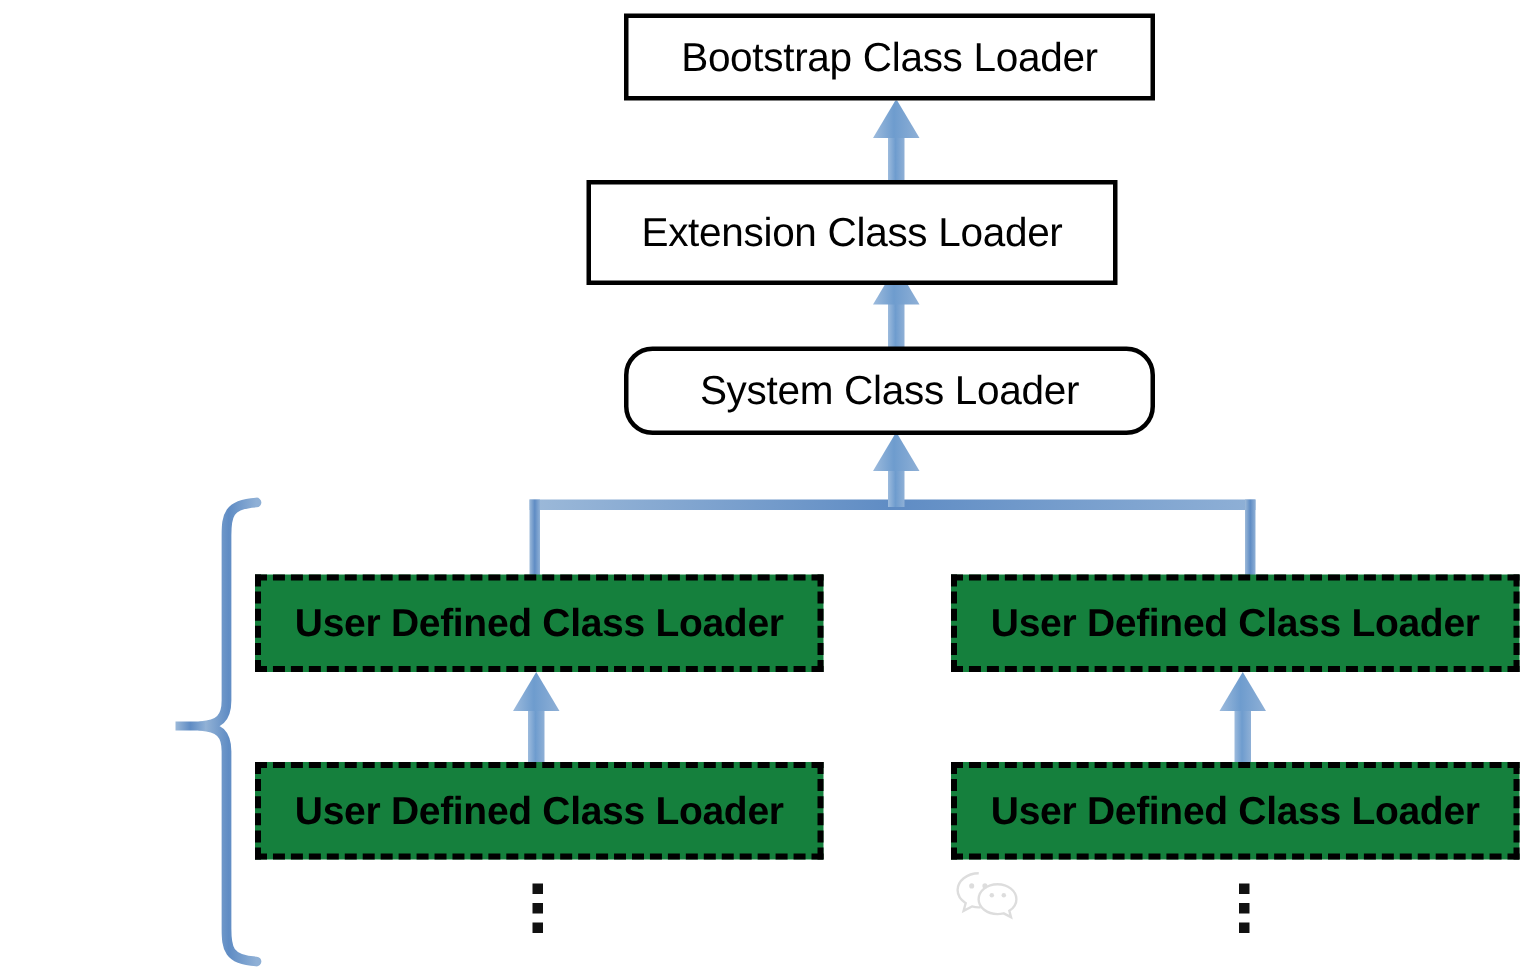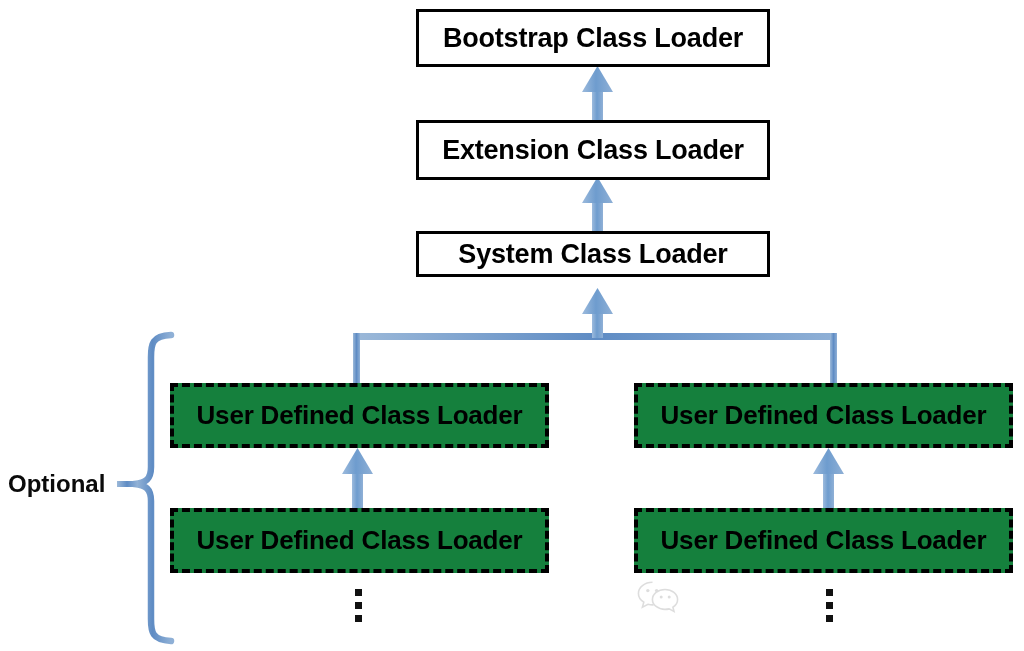--- a/index.html
+++ b/index.html
@@ -23,21 +23,21 @@
     box-sizing: border-box;
     border: 3px solid #000000;
     background: #ffffff;
     display: flex;
     align-items: center;
     justify-content: center;
     z-index: 5;
   }
   .solid-box .box-label {
     font-family: "Liberation Sans", sans-serif;
-    font-weight: bold;
+    font-weight: normal;
     font-size: 27px;
     color: #000000;
     letter-spacing: -0.2px;
     white-space: nowrap;
   }
   
   .dashed-box {
     position: absolute;
     box-sizing: border-box;
     border: 4px dashed #000000;
@@ -170,25 +170,25 @@
                C 151 632, 152 640, 171 641" fill="none" stroke="url(#braceGrad)" stroke-width="6.5" stroke-linecap="round" stroke-linejoin="round"></path>
 
       <rect x="117" y="481" width="20" height="6" fill="url(#braceGrad)"></rect>
     </g>
   </svg>
 
   <div class="solid-box" style="left:416px; top:9px; width:354px; height:58px;">
     <span class="box-label">Bootstrap Class Loader</span>
   </div>
 
-  <div class="solid-box" style="left:416px; top:120px; width:354px; height:60px;">
+  <div class="solid-box" style="left:391px; top:120px; width:354px; height:70px;">
     <span class="box-label">Extension Class Loader</span>
   </div>
 
-  <div class="solid-box" style="left:416px; top:231px; width:354px; height:46px;">
+  <div class="solid-box" style="left:416px; top:231px; width:354px; height:59px;border-radius:19px;">
     <span class="box-label">System Class Loader</span>
   </div>
 
   <div class="dashed-box" style="left:170px; top:383px; width:379px; height:65px;">
     <span class="box-label">User Defined Class Loader</span>
   </div>
 
   <div class="dashed-box" style="left:634px; top:383px; width:379px; height:65px;">
     <span class="box-label">User Defined Class Loader</span>
   </div>
@@ -206,21 +206,20 @@
     <i></i>
     <i></i>
   </div>
 
   <div class="vdots" style="left:825px; top:589px; width:8px; height:33px;">
     <i></i>
     <i></i>
     <i></i>
   </div>
 
-  <div id="optional-label" style="left:8px; top:470px;">Optional</div>
 
   <div id="watermark">
     <svg width="44" height="36" viewBox="0 0 44 36" xmlns="http://www.w3.org/2000/svg">
       <g fill="none" stroke="#dcdcdc" stroke-width="1.6">
         <path d="M16.5 4.2 C8.6 4.2 2.4 9.3 2.4 15.4 C2.4 18.9 4.5 22 7.8 24.1
                  L6.4 29.2 L12.0 26.3 C13.4 26.7 14.9 26.9 16.5 26.9
                  C16.9 26.9 17.3 26.9 17.7 26.8"></path>
         <path d="M29.0 11.5 C36.0 11.5 41.6 16.0 41.6 21.5 C41.6 24.6 39.8 27.4 36.9 29.2
                  L38.0 33.4 L33.1 30.9 C31.8 31.2 30.4 31.4 29.0 31.4
                  C22.0 31.4 16.4 26.9 16.4 21.5 C16.4 16.0 22.0 11.5 29.0 11.5 Z"></path>

